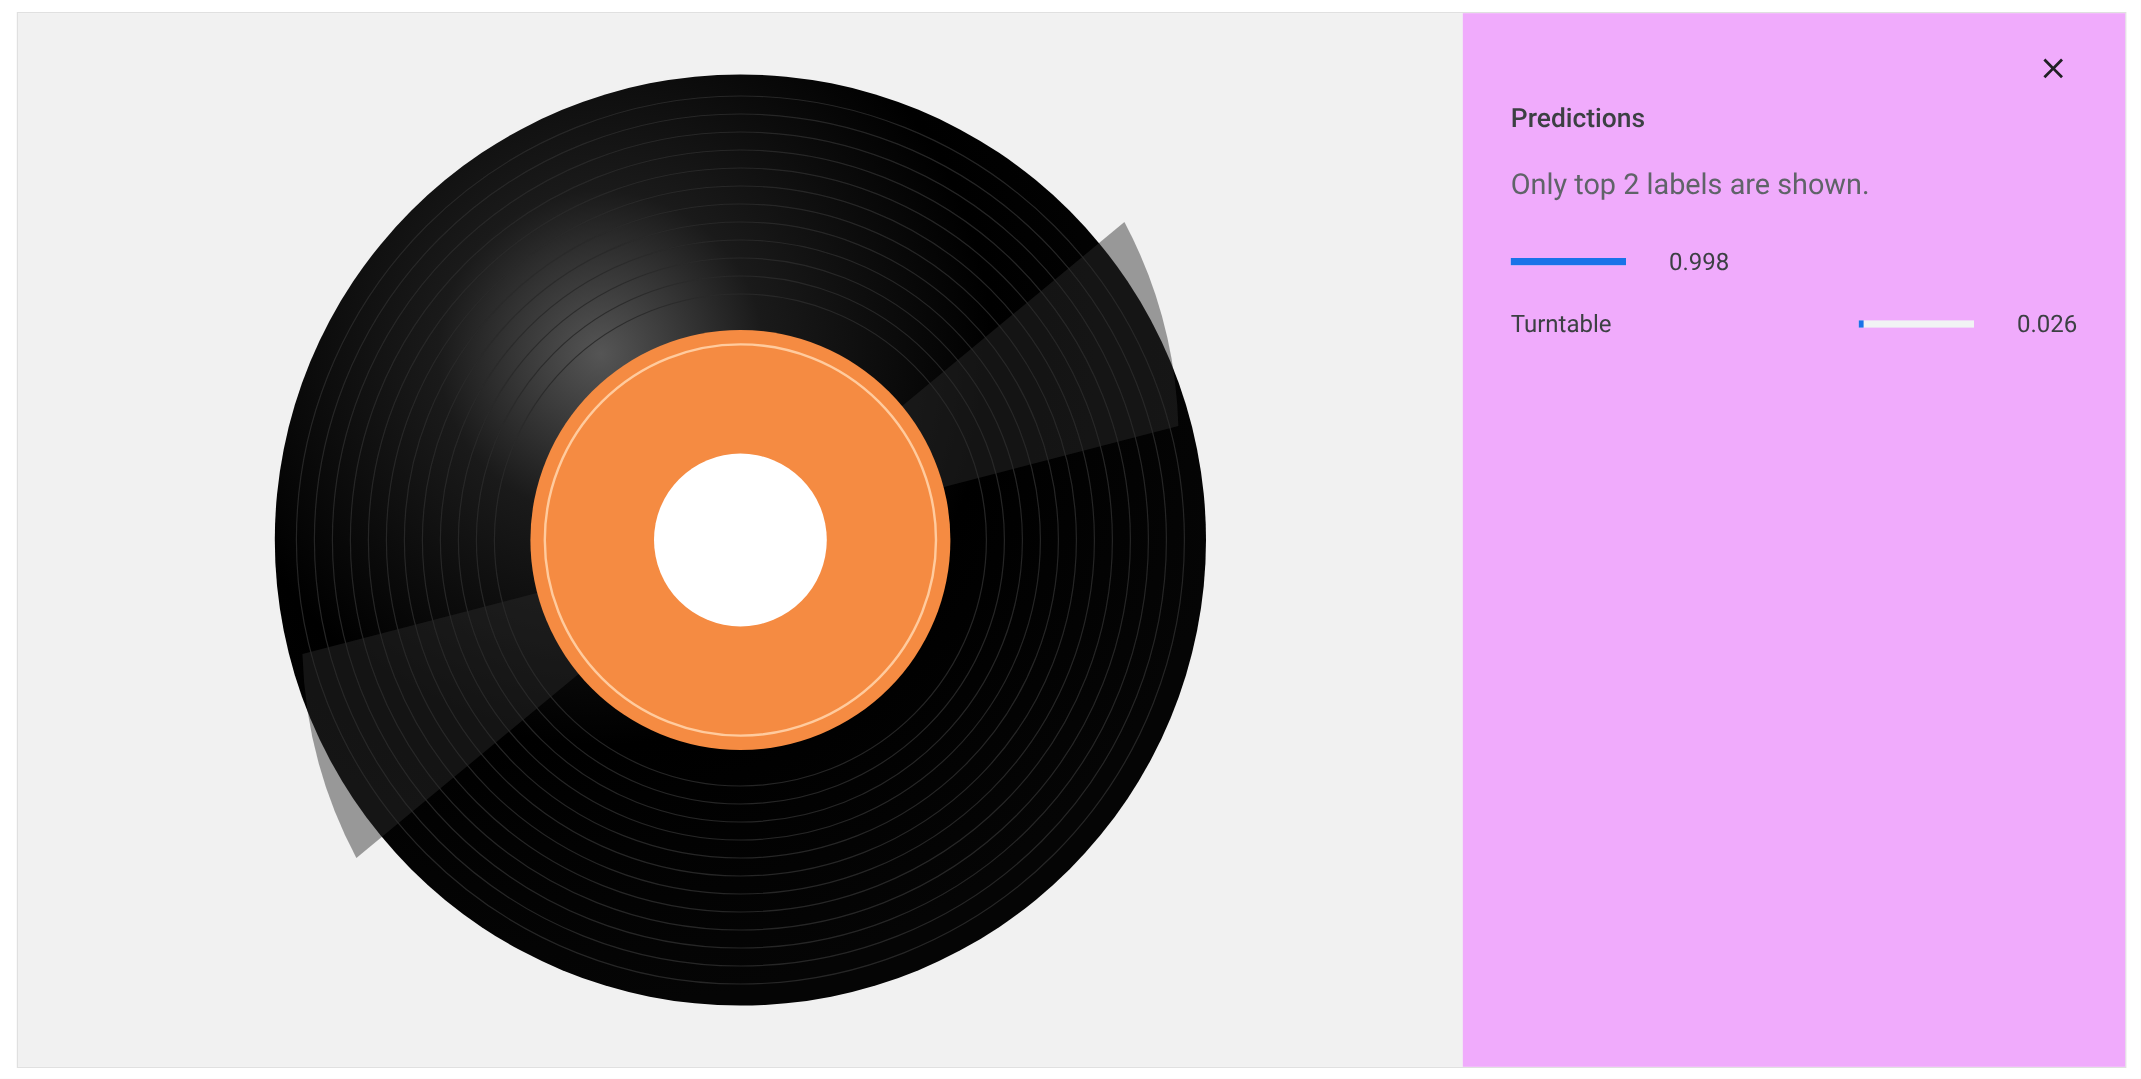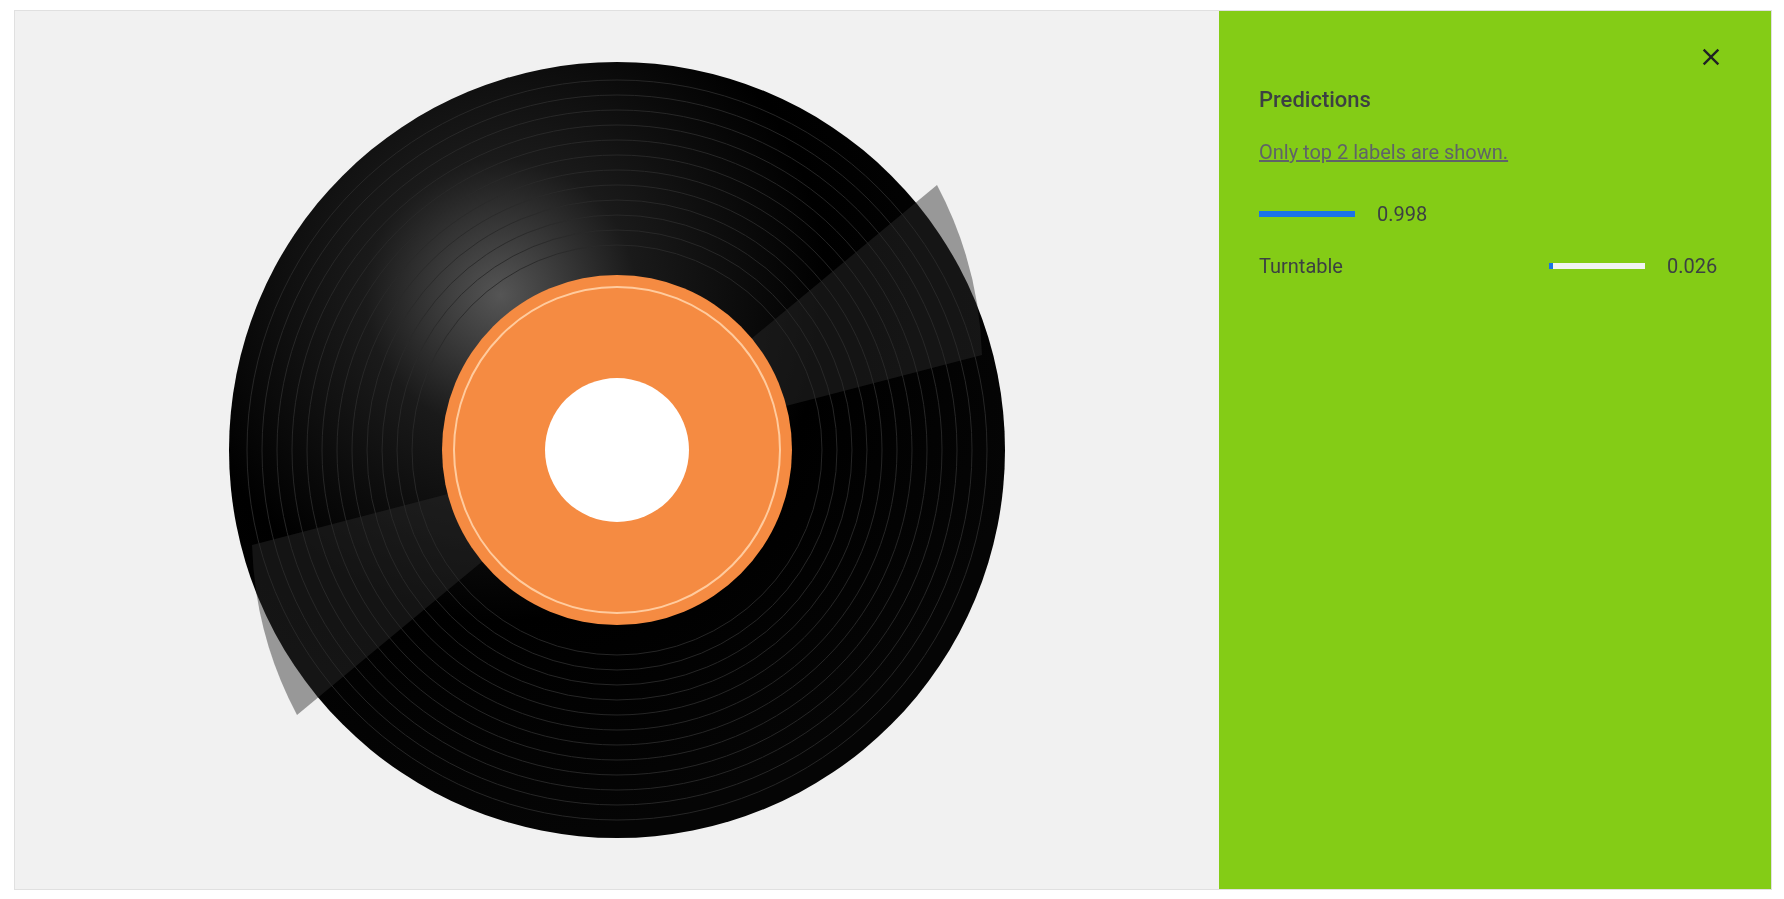--- a/index.html
+++ b/index.html
@@ -30,21 +30,21 @@
     .record {
       width: 790px;
       height: 790px;
       position: relative;
     }
     .record svg { display: block; }
 
     
     .panel {
       flex: 1 1 auto;
-      background: #84cc16;
+      background: #f0abfc;
       padding: 30px 40px 0 40px;
       position: relative;
       color: #3c4043;
     }
     .close-btn {
       position: absolute;
       top: 28px;
       right: 40px;
       width: 40px;
       height: 40px;
@@ -55,25 +55,24 @@
       color: #202124;
     }
     .close-btn svg { width: 28px; height: 28px; }
     .panel-title {
       font-size: 22px;
       font-weight: 500;
       color: #3c4043;
       margin-top: 46px;
     }
     .panel-subtitle {
-      font-size: 20px;
+      font-size: 24px;
       color: #5f6368;
       margin-top: 28px;
       margin-bottom: 38px;
-      text-decoration: underline;
     }
     .pred-row {
       display: flex;
       align-items: center;
       font-size: 20px;
       color: #3c4043;
       margin-bottom: 28px;
     }
     .pred-label    { flex: 1 1 auto; }
     .pred-bar-wrap {
@@ -81,21 +80,21 @@
       height: 6px;
       background: #f1f3f4;
       position: relative;
       margin-right: 22px;
     }
     .pred-bar-fill {
       position: absolute;
       left: 0; top: 0; bottom: 0;
       background: #1a73e8;
     }
-    .pred-score { width: 64px; text-align: left; }
+    .pred-score { width: 64px; text-align: right; }
   </style>
 </head>
 <body>
 
 <div class="frame">
 
   <div class="image-pane">
     <div class="record">
       <svg viewBox="0 0 790 790" width="790" height="790">
         <defs>

